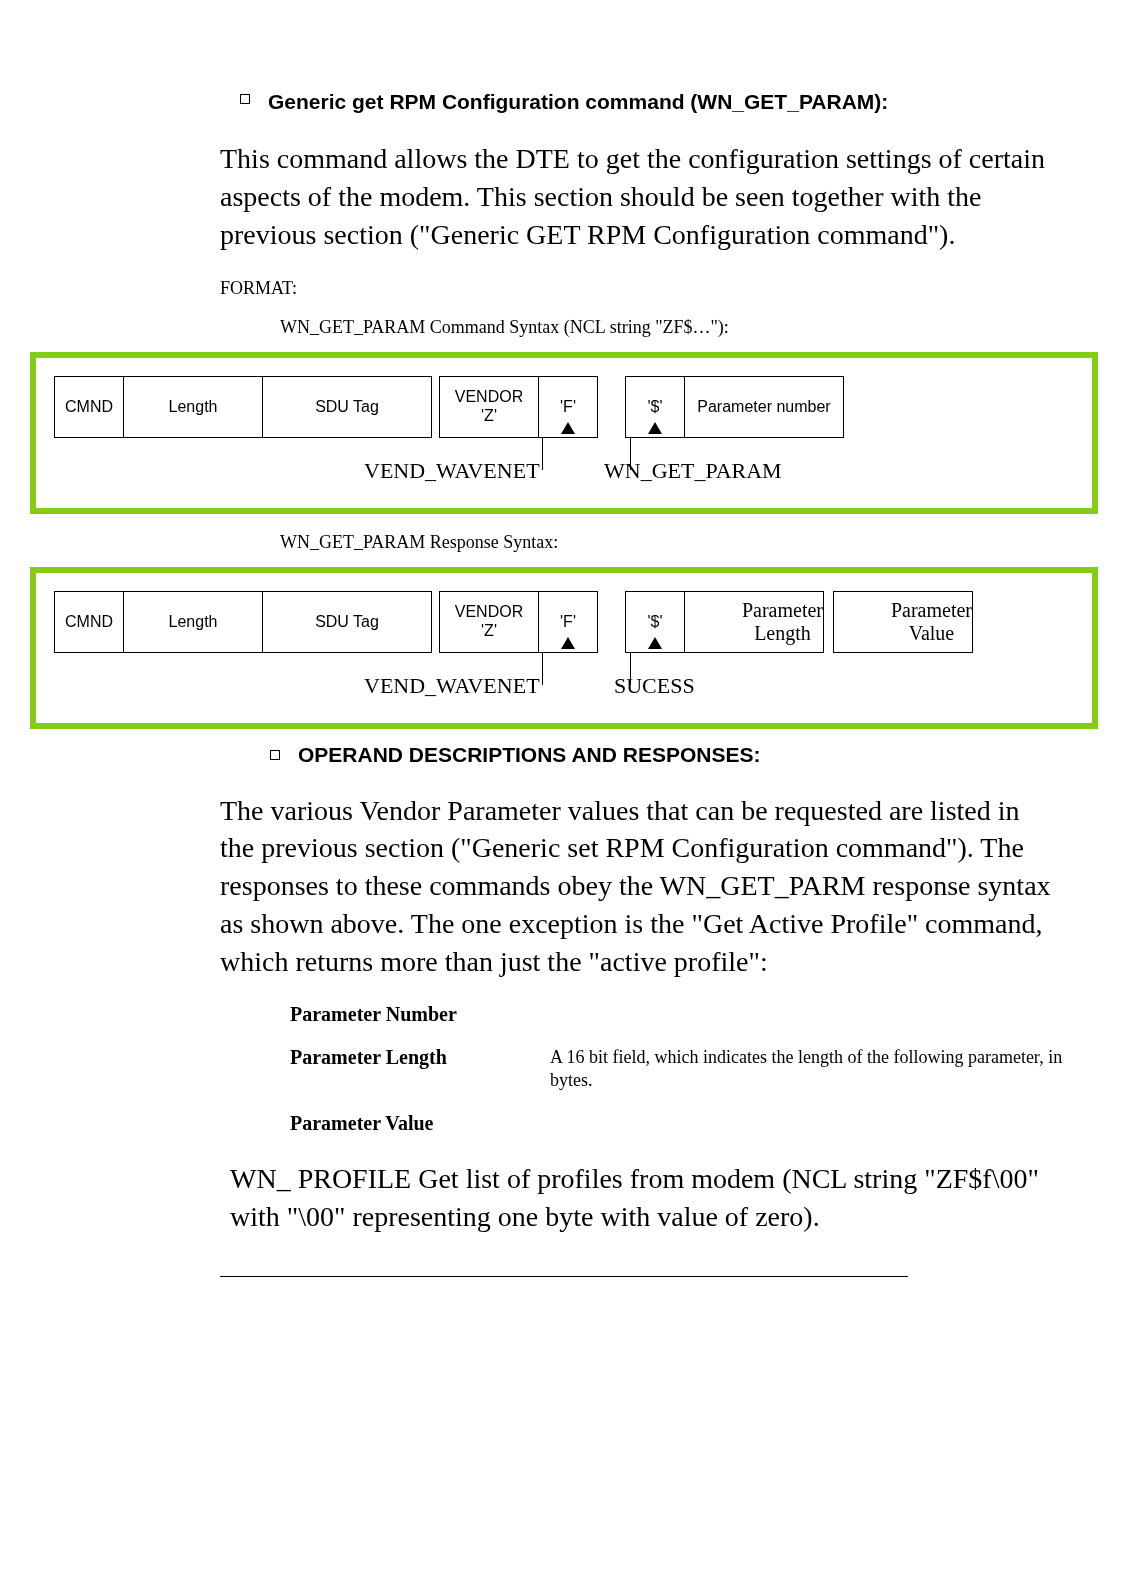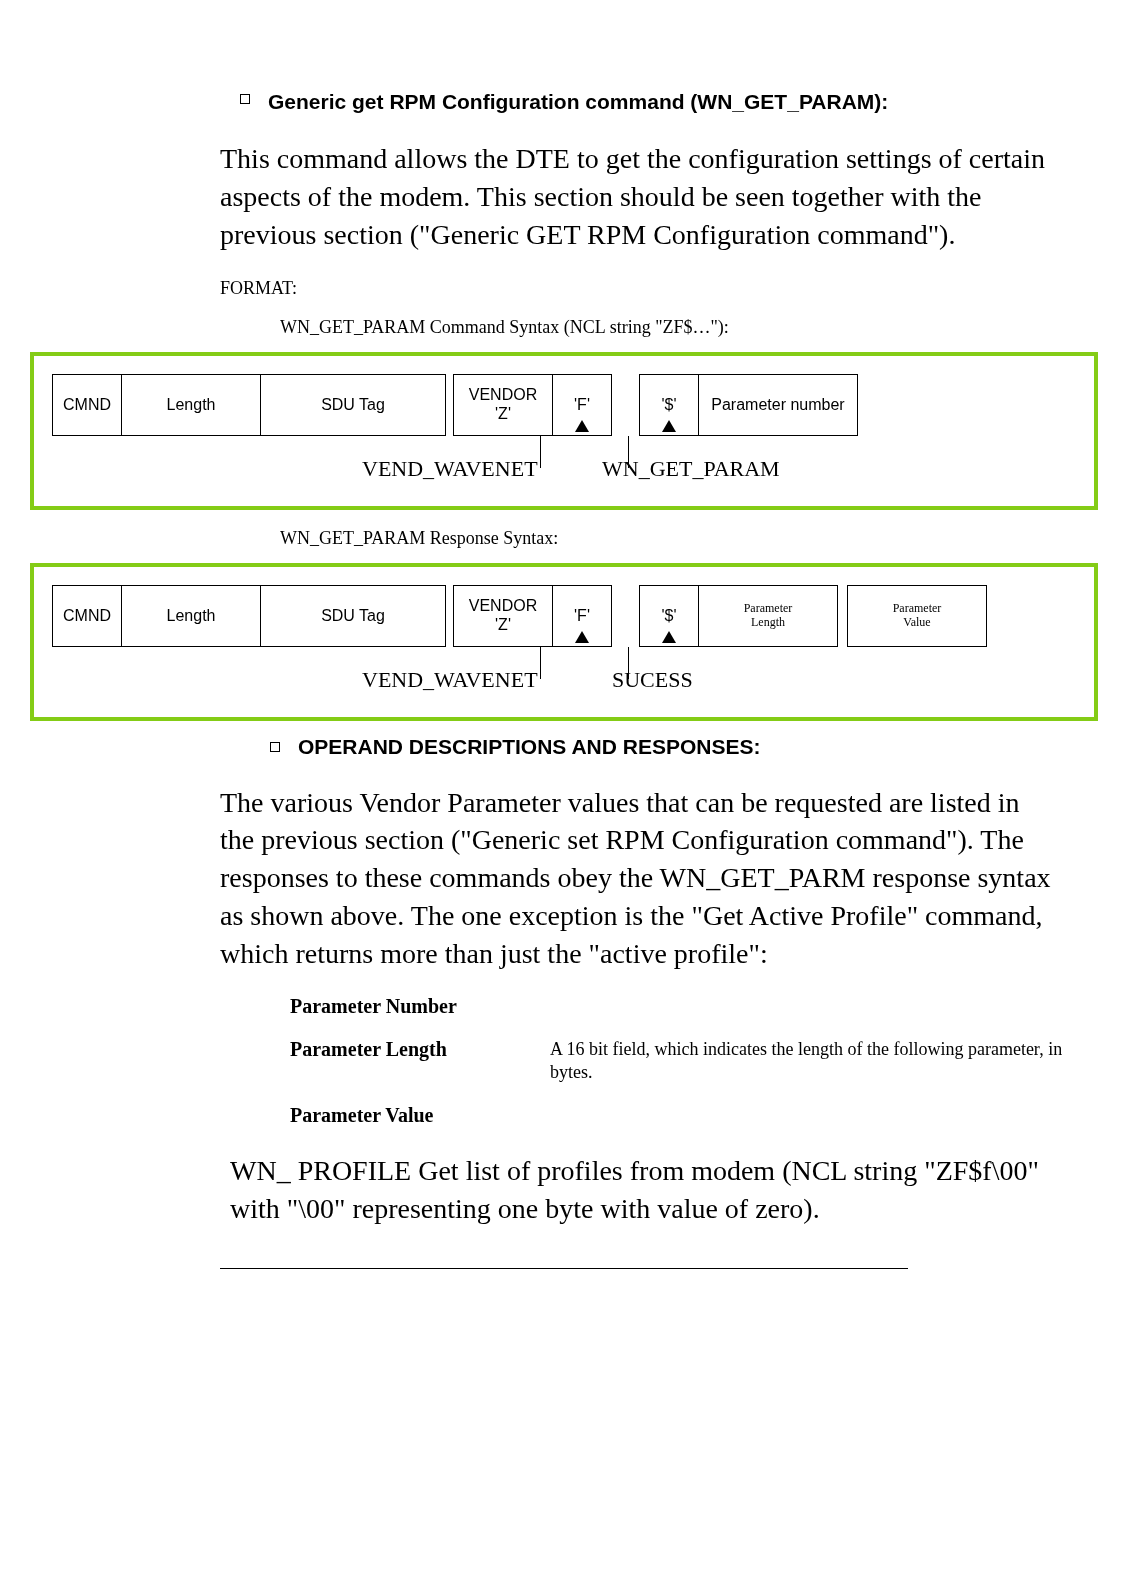--- a/index.html
+++ b/index.html
@@ -66,21 +66,21 @@
     margin-top: 24px;
     font-size: 18px;
   }
   .caption {
     margin-top: 18px;
     font-size: 18px;
     margin-left: 60px;
   }
   .diagram-outer {
     margin: 14px 0 0 0;
-    border: 4px solid #84cc16;
+    border: 6px solid #84cc16;
     width: 1068px;
     padding: 18px 18px 10px 18px;
     position: relative;
   }
   .diagram-row {
     display: flex;
     align-items: stretch;
   }
   .cell {
     border: 1px solid #000;
@@ -89,24 +89,24 @@
     text-align: center;
     display: flex;
     align-items: center;
     justify-content: center;
     flex-direction: column;
     position: relative;
     height: 62px;
     margin-right: -1px;
   }
   .cell .two-line { line-height: 1.15; }
-  .cell-serif { font-family: "Times New Roman", serif; font-size: 12px; }
+  .cell-serif { font-family: "Times New Roman", serif; font-size: 20px; align-items: flex-end; }
   .w-cmnd { width: 70px; }
   .w-length { width: 140px; }
-  .w-sdu { width: 186px; }
+  .w-sdu { width: 170px; }
   .w-vendor { width: 100px; margin-left: 8px; }
   .w-f { width: 60px; }
   .w-dollar { width: 60px; }
   .w-paramnum { width: 160px; }
   .w-paramlen { width: 140px; }
   .w-paramval { width: 140px; }
   .arrow-up {
     display: inline-block;
     position: absolute;
     bottom: 3px;

